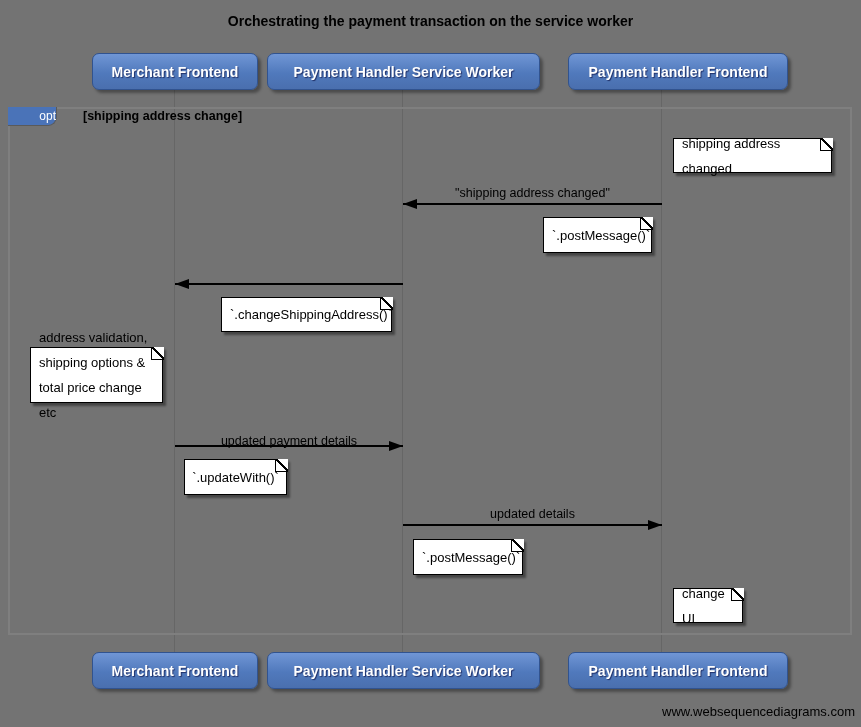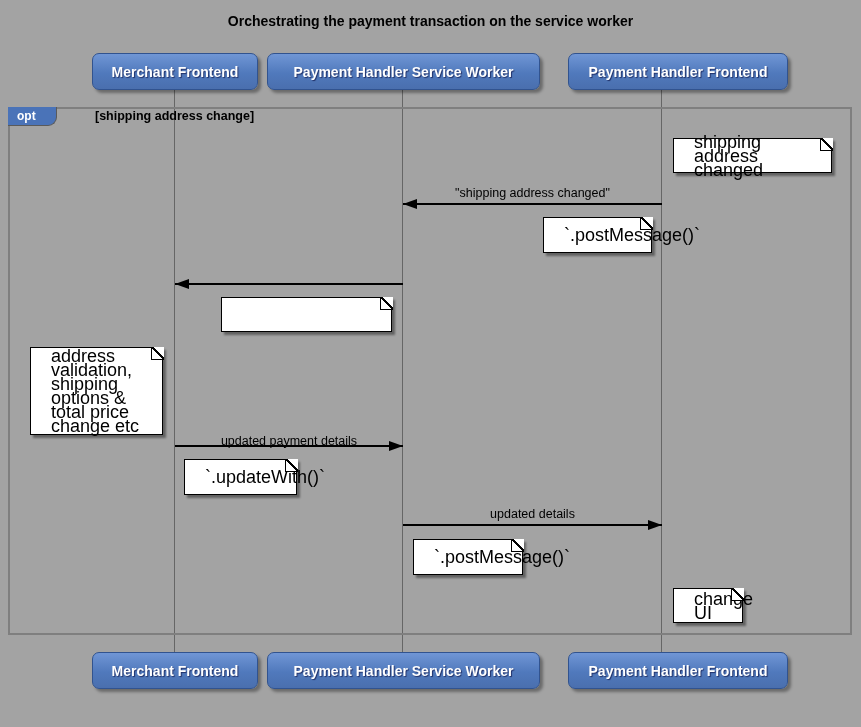--- a/index.html
+++ b/index.html
@@ -1,16 +1,16 @@
 <!DOCTYPE html>
 <html><head>
 <meta charset="utf-8">
 <style>
   html,body{margin:0;padding:0;background:#fff;}
-  #canvas{position:relative;width:861px;height:727px;background:#a3a3a3;overflow:hidden;
+  #canvas{position:relative;width:861px;height:727px;background:#737373;overflow:hidden;
     font-family:"Liberation Sans","DejaVu Sans",sans-serif;color:#000;}
 
   .title{position:absolute;left:0;top:13px;width:861px;text-align:center;
     font-size:14px;font-weight:bold;}
 
   
   .actor{position:absolute;height:37px;box-sizing:border-box;
     background:linear-gradient(180deg,#7096d5 0%,#5079bc 55%,#4a6fae 100%);
     border:1px solid #31538f;border-radius:7px;
     box-shadow:3px 3px 3px rgba(0,0,0,0.35);
@@ -25,39 +25,39 @@
 
   .lifeline{position:absolute;top:90px;height:562px;width:0;border-left:1px solid #666;}
   .ll1{left:174px;} .ll2{left:402px;} .ll3{left:661px;}
 
   
   .frame{position:absolute;left:8px;top:107px;width:844px;height:528px;
     box-sizing:border-box;border:2px solid #7f7f7f;}
   .opt-tab{position:absolute;left:8px;top:107px;width:49px;height:19px;
     box-sizing:border-box;background:#4a73b8;
     border-right:1px solid #5a5a5a;border-bottom:1px solid #5a5a5a;
-    border-radius:0 0 9px 0;color:#fff;font-weight:bold;font-size:12px;
-    display:flex;align-items:center;padding-left:9px;z-index:3;}
+    border-radius:0 0 9px 0;color:#fff;font-weight:normal;font-size:12px;
+    display:flex;align-items:center;padding-left:9px;z-index:3;justify-content:flex-end;}
   .condition{position:absolute;left:83px;top:107px;height:19px;line-height:19px;
-    font-weight:bold;font-size:12.5px;z-index:3;margin-left:12px;}
+    font-weight:bold;font-size:12.5px;z-index:3;}
 
   
   .msg-line{position:absolute;height:0;border-top:2px solid #000;}
   .msg-label{position:absolute;height:17px;line-height:17px;text-align:center;
     font-size:12.5px;}
   .ah{position:absolute;width:0;height:0;border-top:5px solid transparent;
     border-bottom:5px solid transparent;}
   .ah.left{border-right:14px solid #000;}
   .ah.right{border-left:14px solid #000;}
 
   
   .note{position:absolute;box-sizing:border-box;background:#fff;
     border:1.5px solid #000;box-shadow:3px 3px 2px rgba(0,0,0,0.4);
-    display:flex;align-items:center;padding:4px 20px;font-size:18px;
-    line-height:14px;z-index:4;}
+    display:flex;align-items:center;padding:4px 8px;font-size:13px;
+    line-height:25px;z-index:4;}
   .note-text{white-space:pre-line;}
   .dogear{position:absolute;top:-1.5px;right:-1.5px;width:13px;height:13px;
     box-sizing:border-box;border-left:1.5px solid #000;border-bottom:1.5px solid #000;
     background:linear-gradient(to bottom left,#fff 0%,#fff 44%,#000 44%,#000 56%,#fff 56%);}
 
   .watermark{position:absolute;right:6px;top:704px;font-size:13px;}
 </style>
 </head>
 <body>
 
@@ -107,30 +107,31 @@
     <span class="note-text">shipping address changed</span>
   </div>
 
   <div class="note" style="left:543px;top:217px;width:109px;height:36px;">
     <i class="dogear"></i>
     <span class="note-text">`.postMessage()`</span>
   </div>
 
   <div class="note" style="left:221px;top:297px;width:171px;height:35px;">
     <i class="dogear"></i>
+    <span class="note-text">`.changeShippingAddress()`</span>
   </div>
 
-  <div class="note" style="left:30px;top:347px;width:133px;height:88px;">
+  <div class="note" style="left:30px;top:347px;width:133px;height:56px;">
     <i class="dogear"></i>
     <span class="note-text">address validation,
 shipping options &amp;
 total price change etc</span>
   </div>
 
-  <div class="note" style="left:184px;top:459px;width:113px;height:36px;">
+  <div class="note" style="left:184px;top:459px;width:103px;height:36px;justify-content:center;">
     <i class="dogear"></i>
     <span class="note-text">`.updateWith()`</span>
   </div>
 
   <div class="note" style="left:413px;top:539px;width:110px;height:36px;">
     <i class="dogear"></i>
     <span class="note-text">`.postMessage()`</span>
   </div>
 
   <div class="note" style="left:673px;top:588px;width:70px;height:35px;">
@@ -143,14 +144,15 @@
       <span>Merchant Frontend</span>
     </div>
     <div class="actor a2">
       <span>Payment Handler Service Worker</span>
     </div>
     <div class="actor a3">
       <span>Payment Handler Frontend</span>
     </div>
   </div>
 
+  <div class="watermark">www.websequencediagrams.com</div>
 
 </div>
 
 </body></html>

